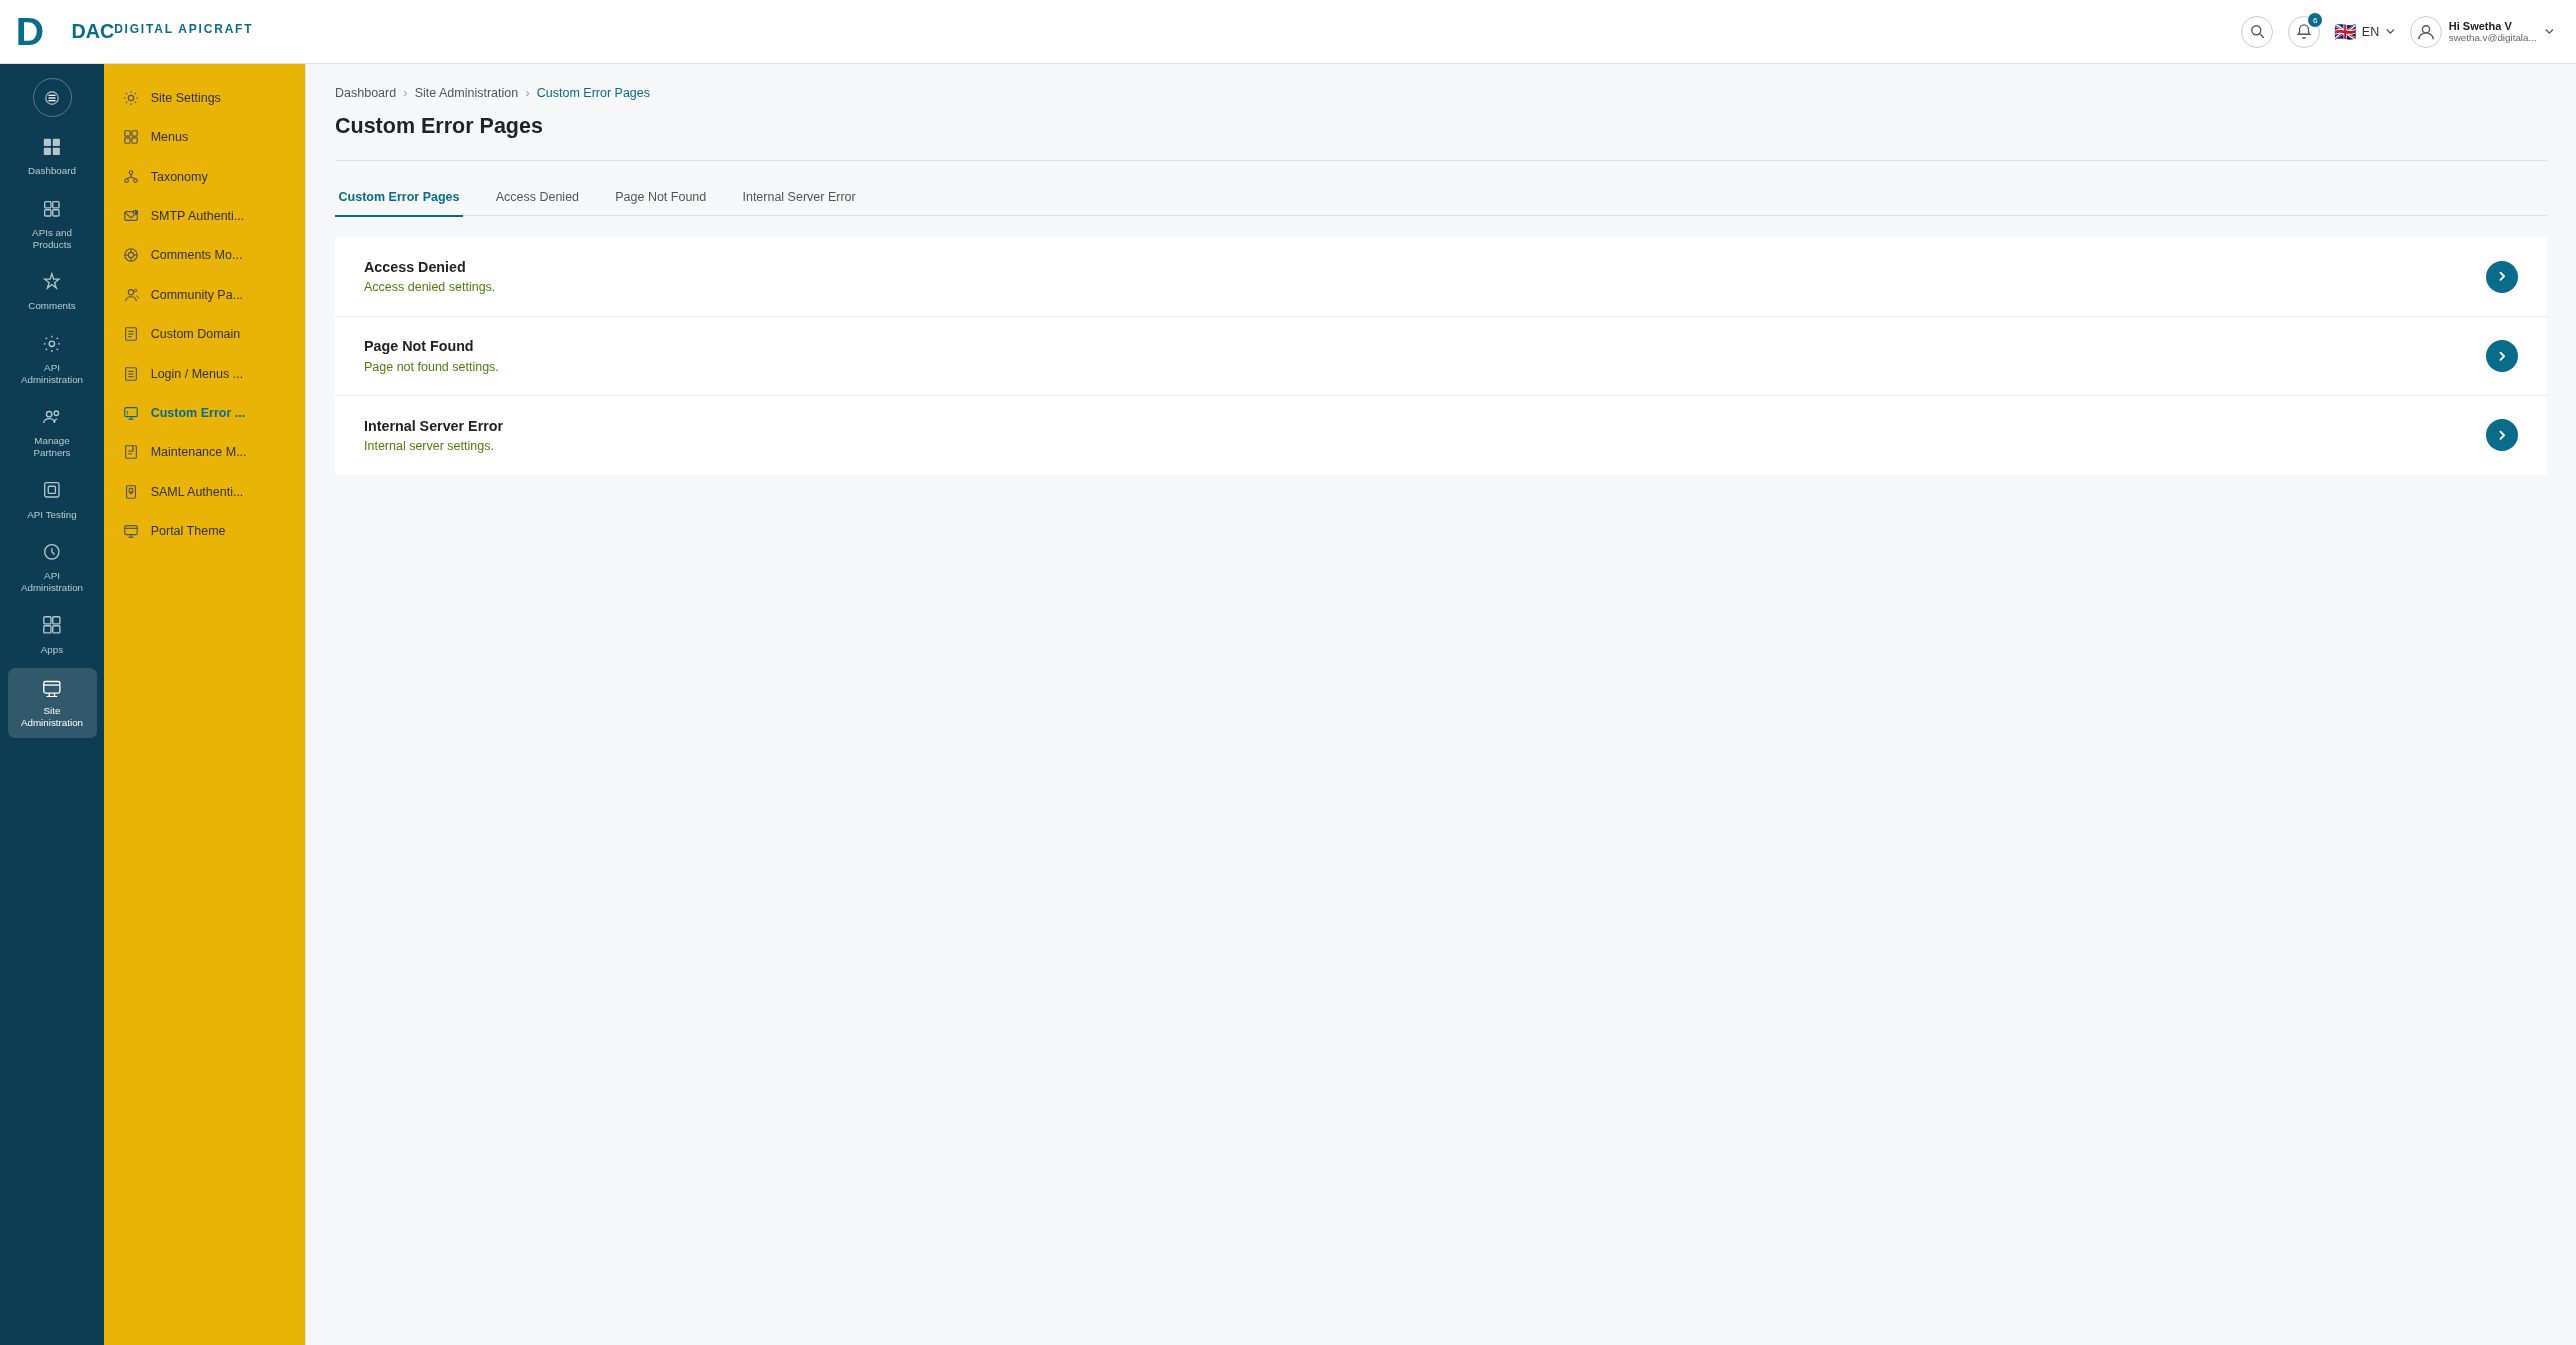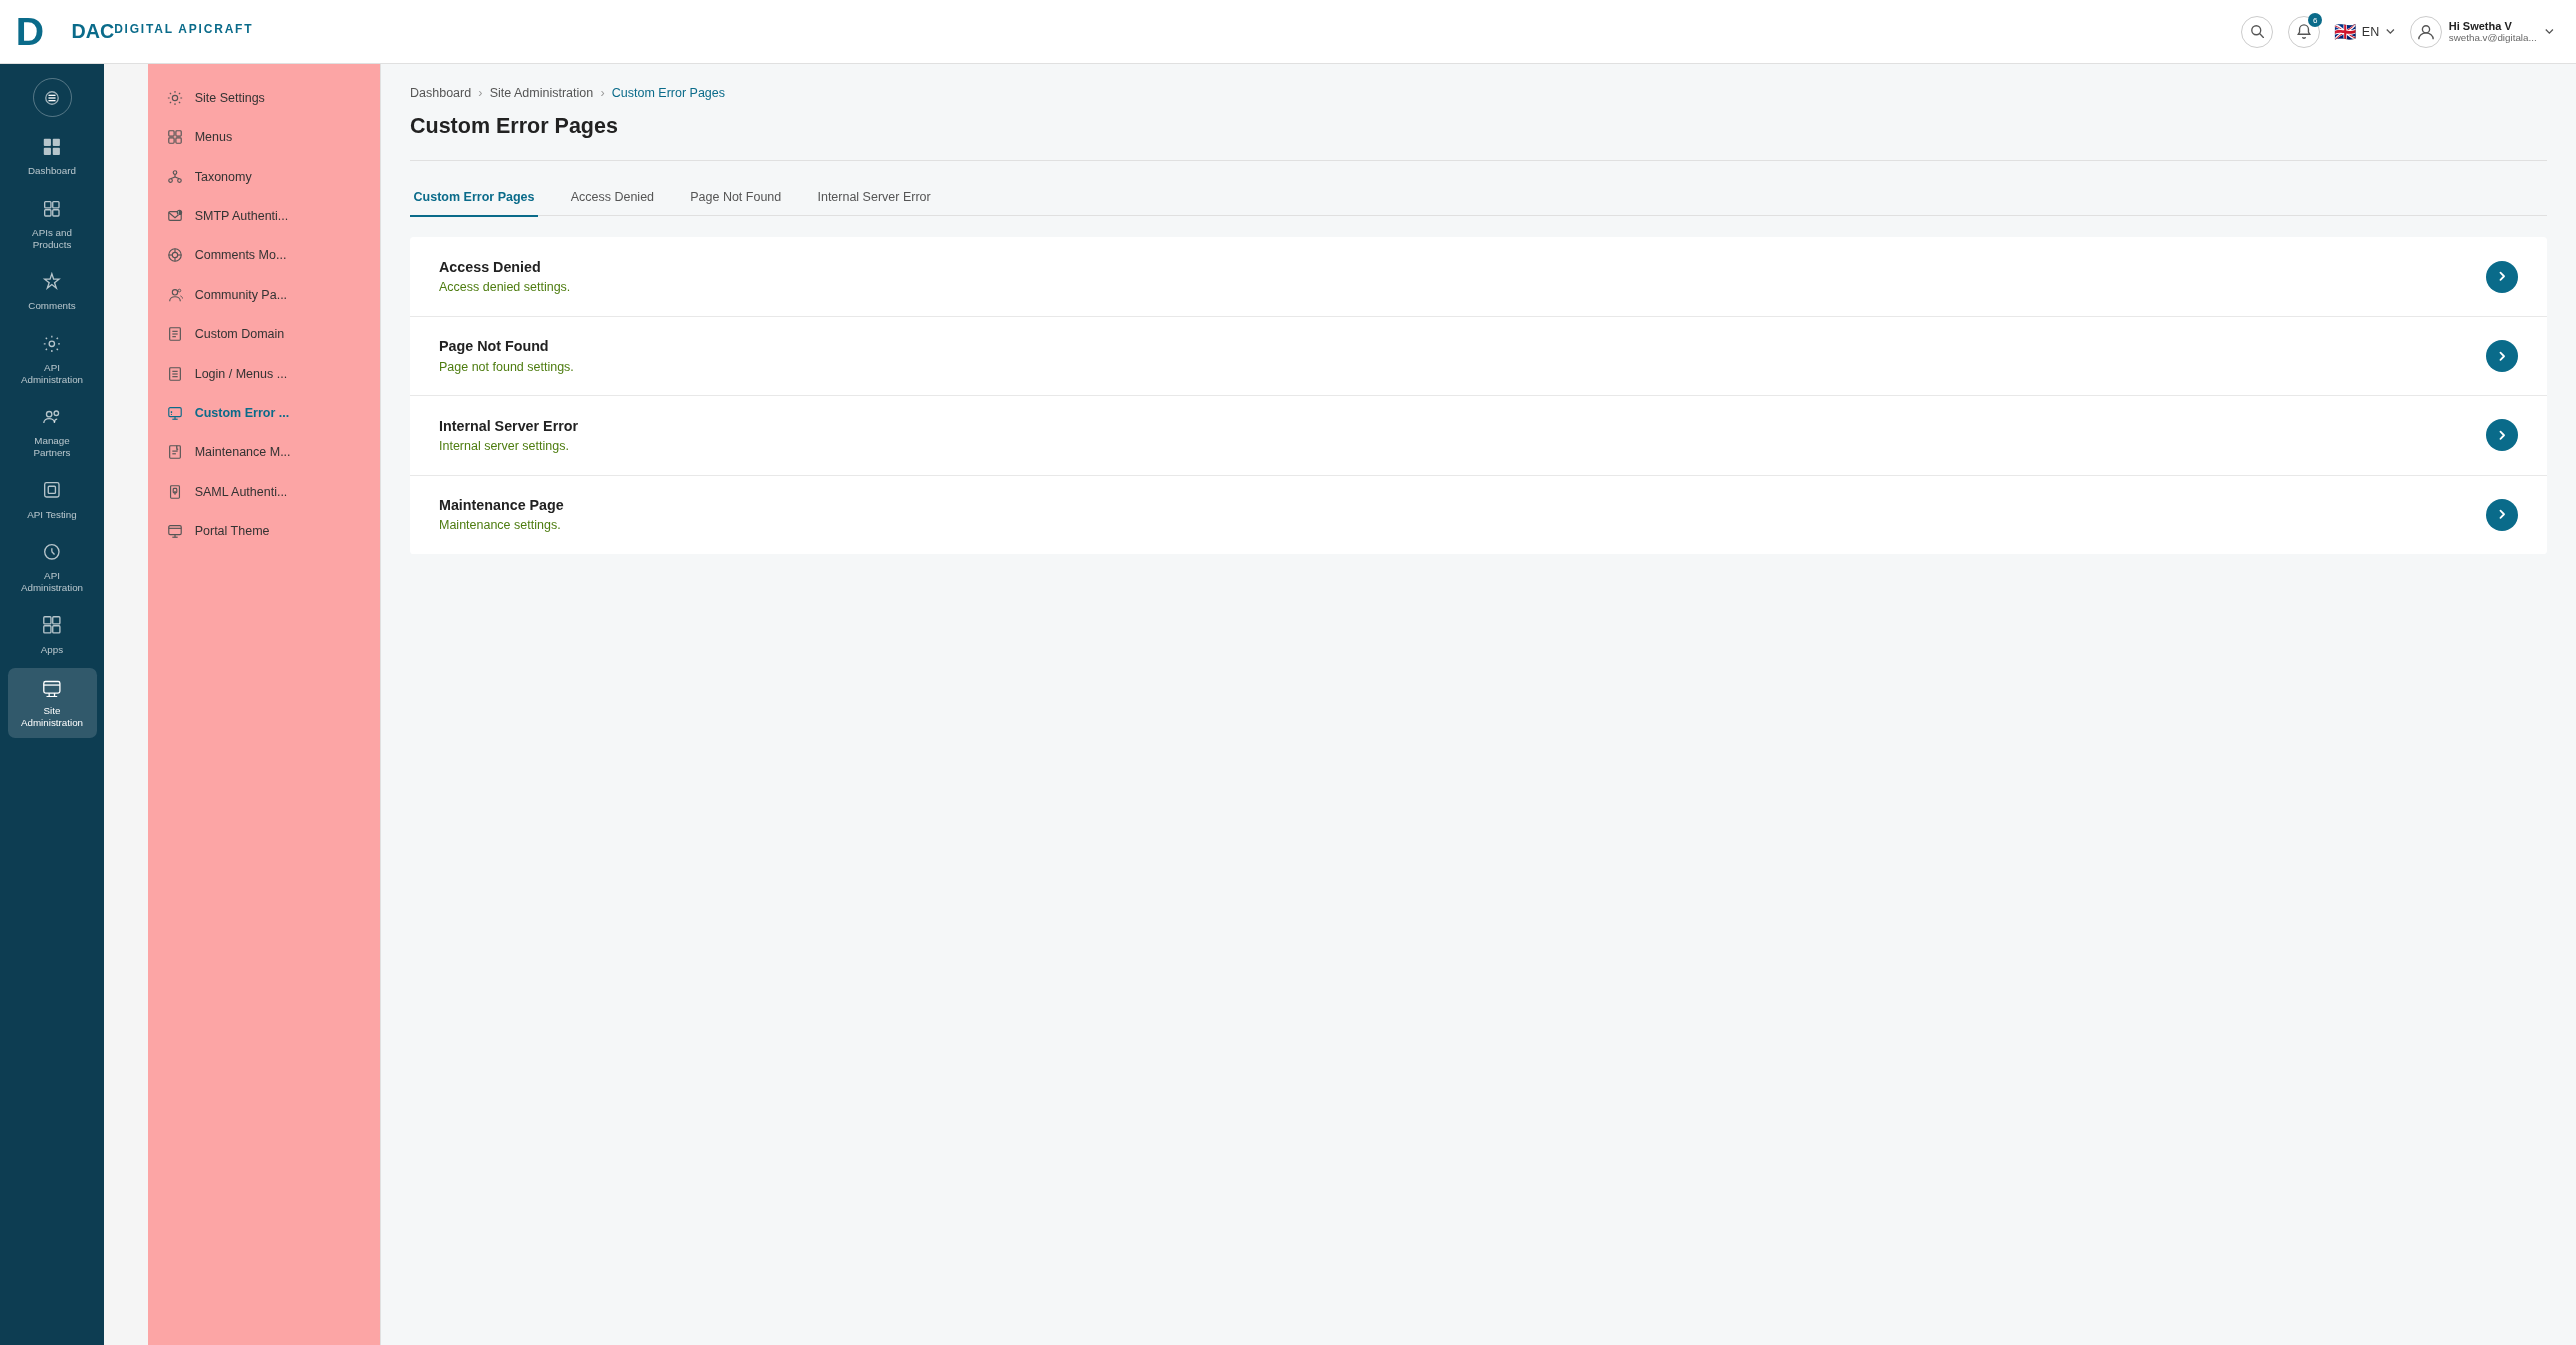--- a/index.html
+++ b/index.html
@@ -35,22 +35,22 @@
       align-items: center; padding: 14.3px 0; gap: 3.6px; overflow-y: auto; flex-shrink: 0;
     }
     .menu-toggle { width: 39px; height: 39px; border-radius: 50%; background: transparent; border: 1.8px solid rgba(255,255,255,0.3); display: flex; align-items: center; justify-content: center; cursor: pointer; color: #fff; margin-bottom: 7.2px; }
     .nav-item { display: flex; flex-direction: column; align-items: center; padding: 9px 7.2px; border-radius: 7.2px; cursor: pointer; color: rgba(255,255,255,0.7); width: 89px; text-align: center; gap: 3.6px; transition: background 0.2s; }
     .nav-item.active { background: rgba(255,255,255,0.15); color: #fff; }
     .nav-item-icon { font-size: 18px; }
     .nav-item-label { font-size: 9.8px; line-height: 1.2; }
 
     
     .secondary-sidebar {
-      width: 233px; background: #fca5a5; border-right: 0.9px solid #e0e0e0;
-      padding: 14.3px 0; overflow-y: auto; flex-shrink: 0; margin-left: 44px;
+      width: 202px; background: #eab308; border-right: 0.9px solid #e0e0e0;
+      padding: 14.3px 0; overflow-y: auto; flex-shrink: 0;
     }
     .sec-menu-item { display: flex; align-items: center; gap: 10.7px; padding: 10.7px 18px; cursor: pointer; color: #333; font-size: 12.5px; transition: background 0.2s; }
     .sec-menu-item.active { color: #0a6b8a; font-weight: 600; }
     .sec-menu-icon { width: 18px; height: 18px; display: flex; align-items: center; justify-content: center; color: #555; font-size: 14.3px; flex-shrink: 0; }
     .sec-menu-item.active .sec-menu-icon { color: #0a6b8a; }
 
     
     .main-content { flex: 1; overflow-y: auto; padding: 21.5px 29px; background: #f5f7f8; }
 
     
@@ -449,29 +449,18 @@
           <div class="error-card-title">Internal Server Error</div>
           <div class="error-card-desc">Internal server settings.</div>
         </div>
         <button class="chevron-btn">
           <svg width="12.5" height="12.5" viewBox="0 0 14 14" fill="none">
               <path d="M5 3l4 4-4 4" stroke="white" stroke-width="2" stroke-linecap="round" stroke-linejoin="round"></path>
             </svg>
         </button>
       </div>
 
-      <div class="error-card">
-        <div class="error-card-info">
-          <div class="error-card-title">Maintenance Page</div>
-          <div class="error-card-desc">Maintenance settings.</div>
-        </div>
-        <button class="chevron-btn">
-          <svg width="12.5" height="12.5" viewBox="0 0 14 14" fill="none">
-              <path d="M5 3l4 4-4 4" stroke="white" stroke-width="2" stroke-linecap="round" stroke-linejoin="round"></path>
-            </svg>
-        </button>
-      </div>
 
     </div>
 
   </main>
 </div>
 
 
 </body></html>

